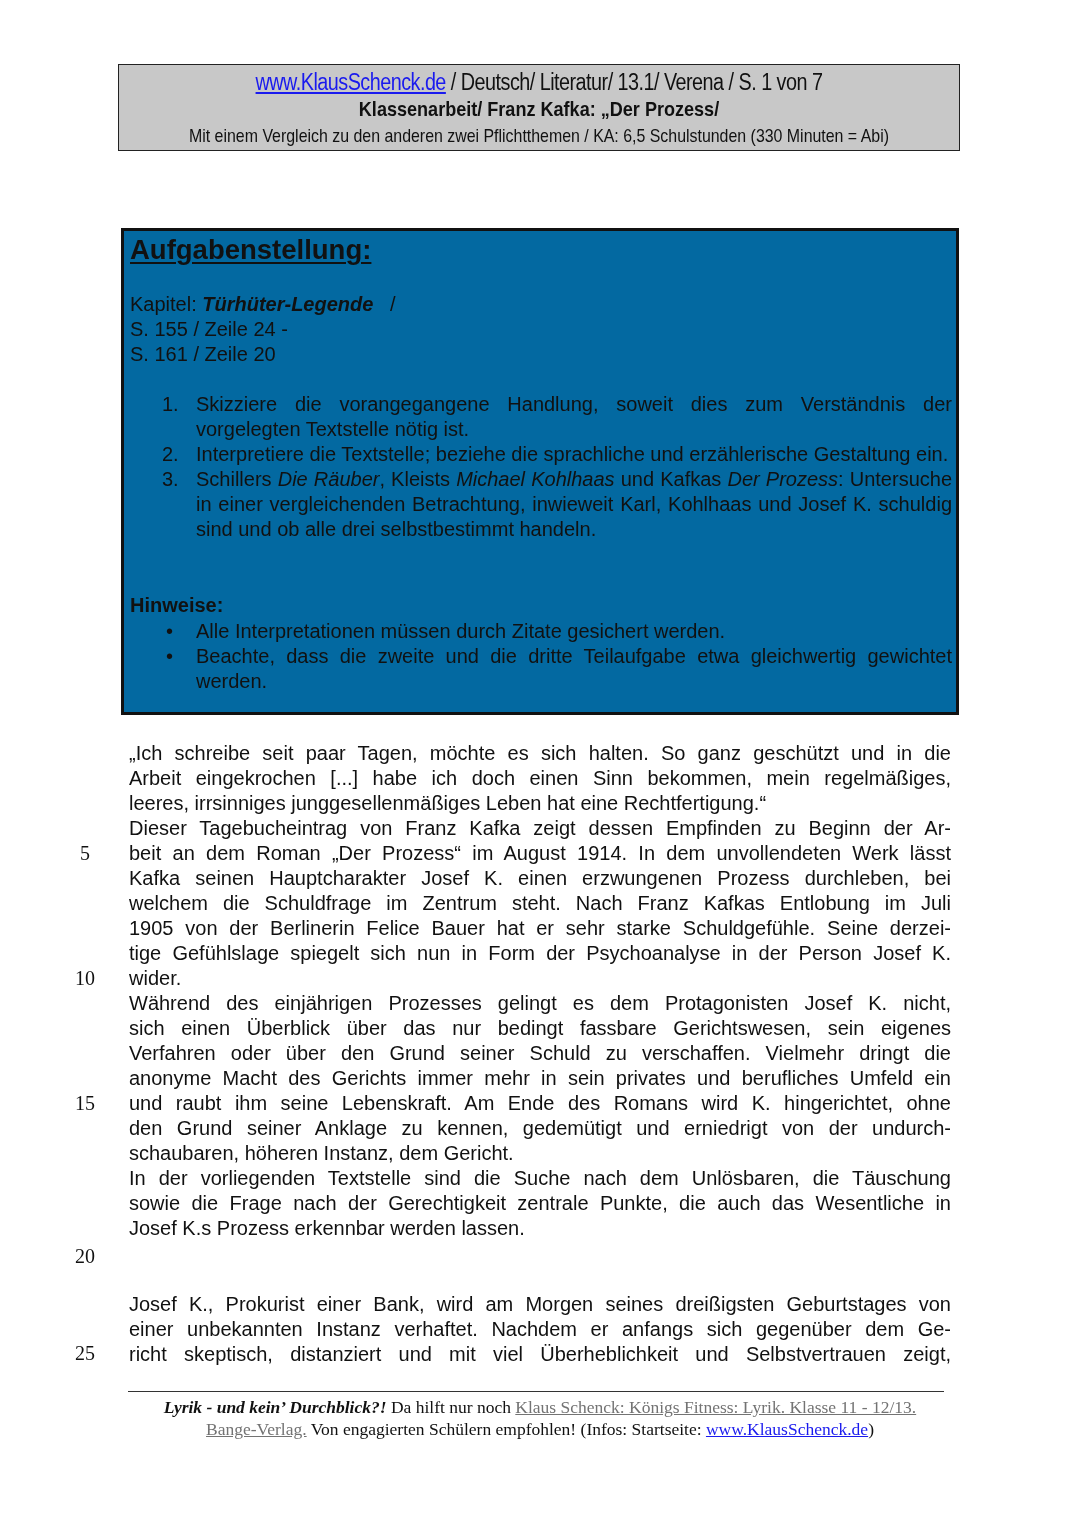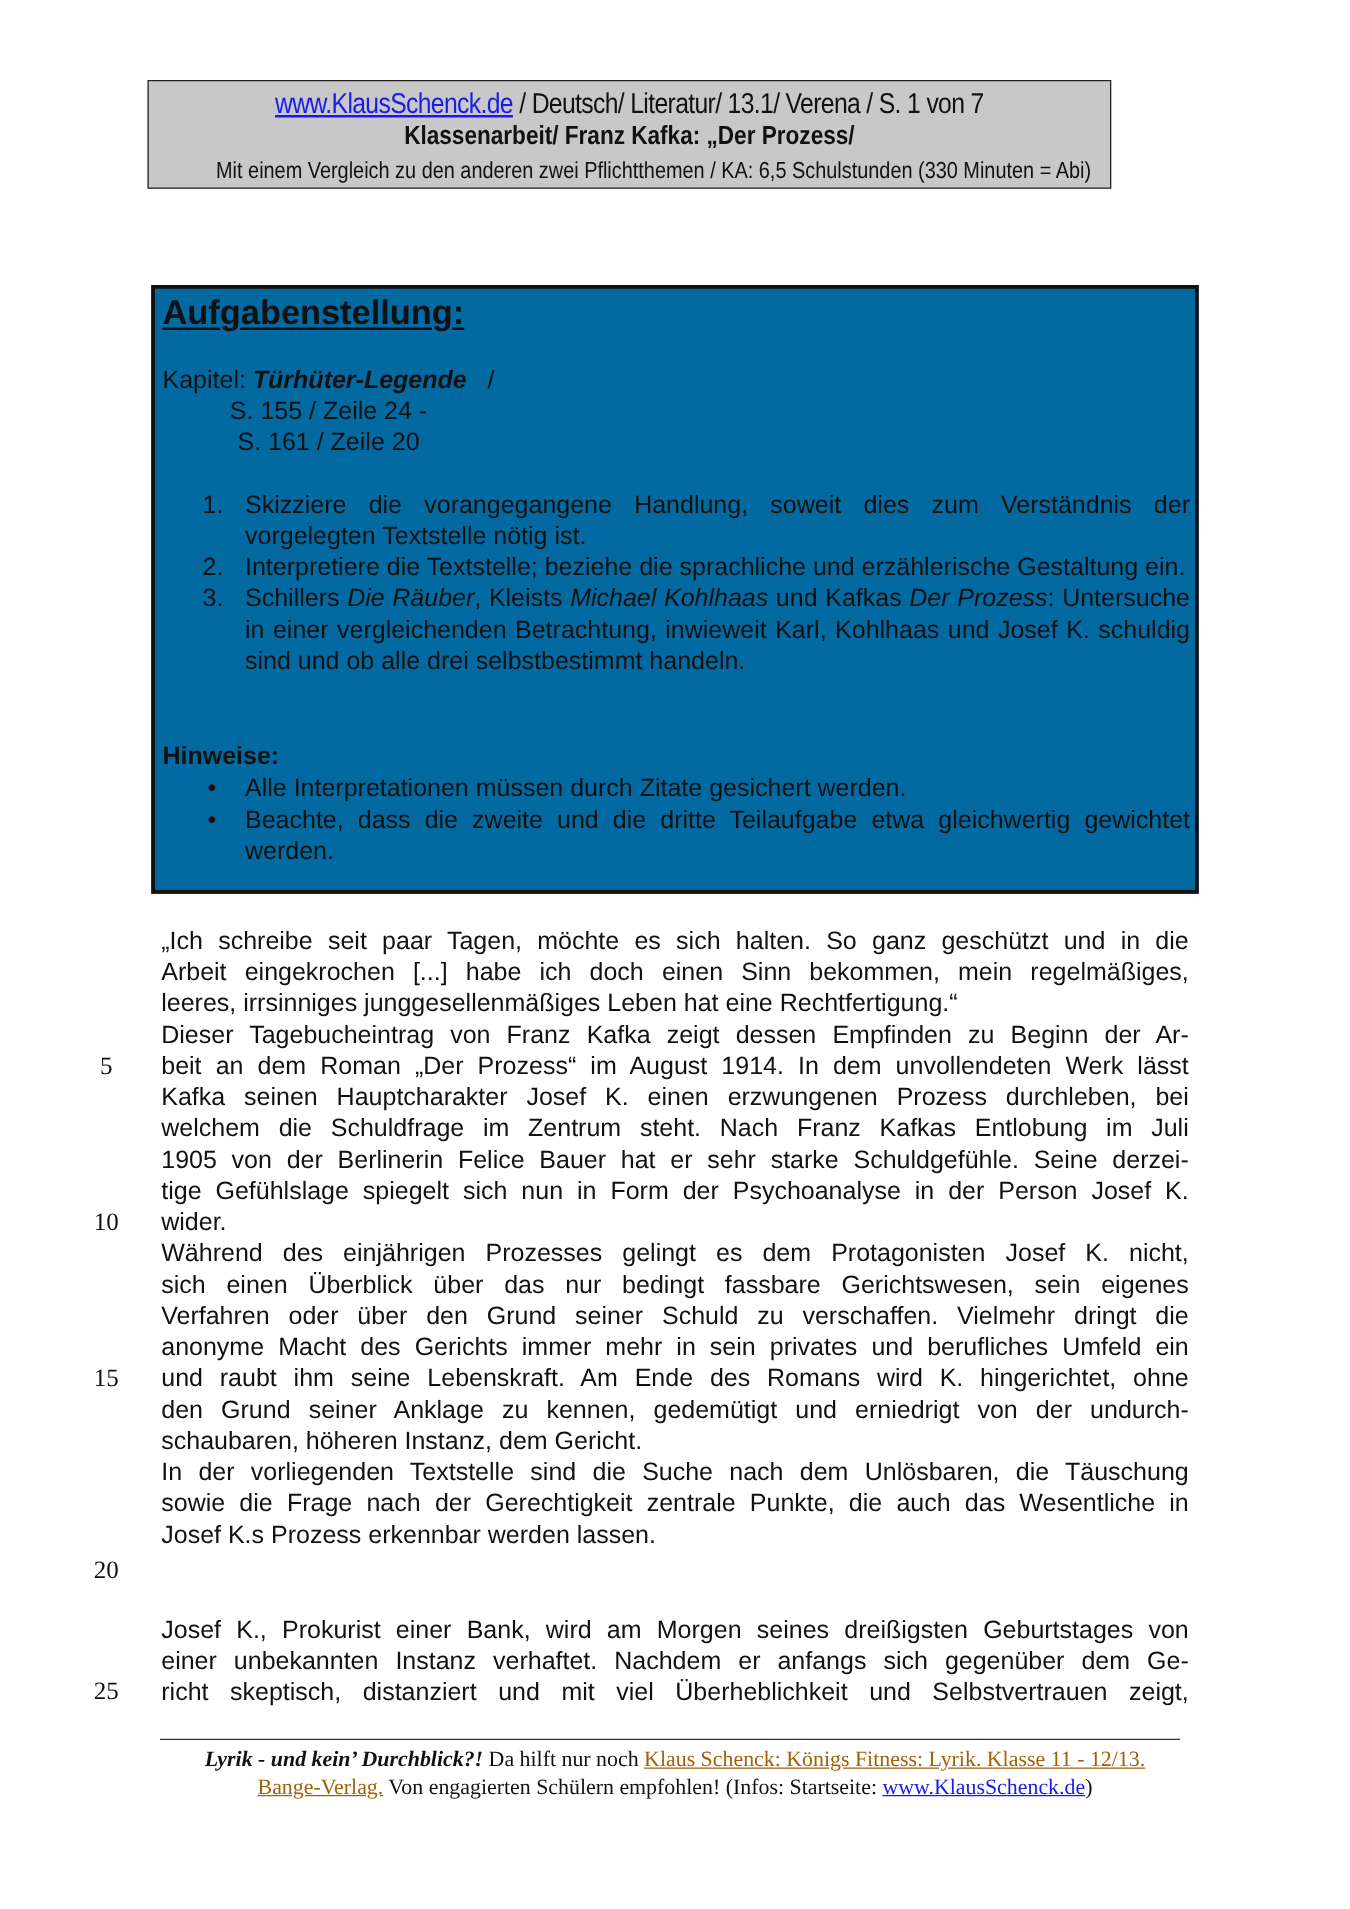--- a/index.html
+++ b/index.html
@@ -13,21 +13,21 @@
       position: relative;
       overflow: hidden;
       font-family: "Liberation Sans", sans-serif;
       color: #111111;
     }
     
     .header-box {
       position: absolute;
       left: 118px;
       top: 64px;
-      width: 771px;
+      width: 842px;
       height: 87px;
       background: #c8c8c8;
       border: 1px solid #222;
       box-sizing: border-box;
       text-align: center;
       font-family: "Liberation Sans", sans-serif;
     }
     .header-line1 {
       position: absolute;
       left: 0; right: 0;
@@ -83,21 +83,20 @@
       font-weight: bold;
       text-decoration: underline;
       text-decoration-thickness: 2px;
       text-underline-offset: 3px;
     }
     .task-meta {
       position: absolute;
       left: 6px;
       top: 61px;
       line-height: 25px;
-      text-align: center;
     }
     .task-meta .chapter-name {
       font-weight: bold;
       font-style: italic;
     }
     .task-list {
       position: absolute;
       left: 38px;
       top: 161px;
       width: 790px;
@@ -201,21 +200,21 @@
       text-align: center;
       font-family: "Liberation Serif", serif;
       font-size: 17.5px;
       line-height: 22px;
     }
     .footer .promo {
       font-weight: bold;
       font-style: italic;
     }
     .footer a.red-link {
-      color: #a16207;
+      color: #737373;
       text-decoration: underline;
     }
   </style>
 </head>
 <body>
 
 <div class="header-box">
   <div class="header-line1">
     <a class="blue-link">www.KlausSchenck.de</a><span> / Deutsch/ Literatur/ 13.1/ Verena / S. 1 von 7</span>
   </div>

